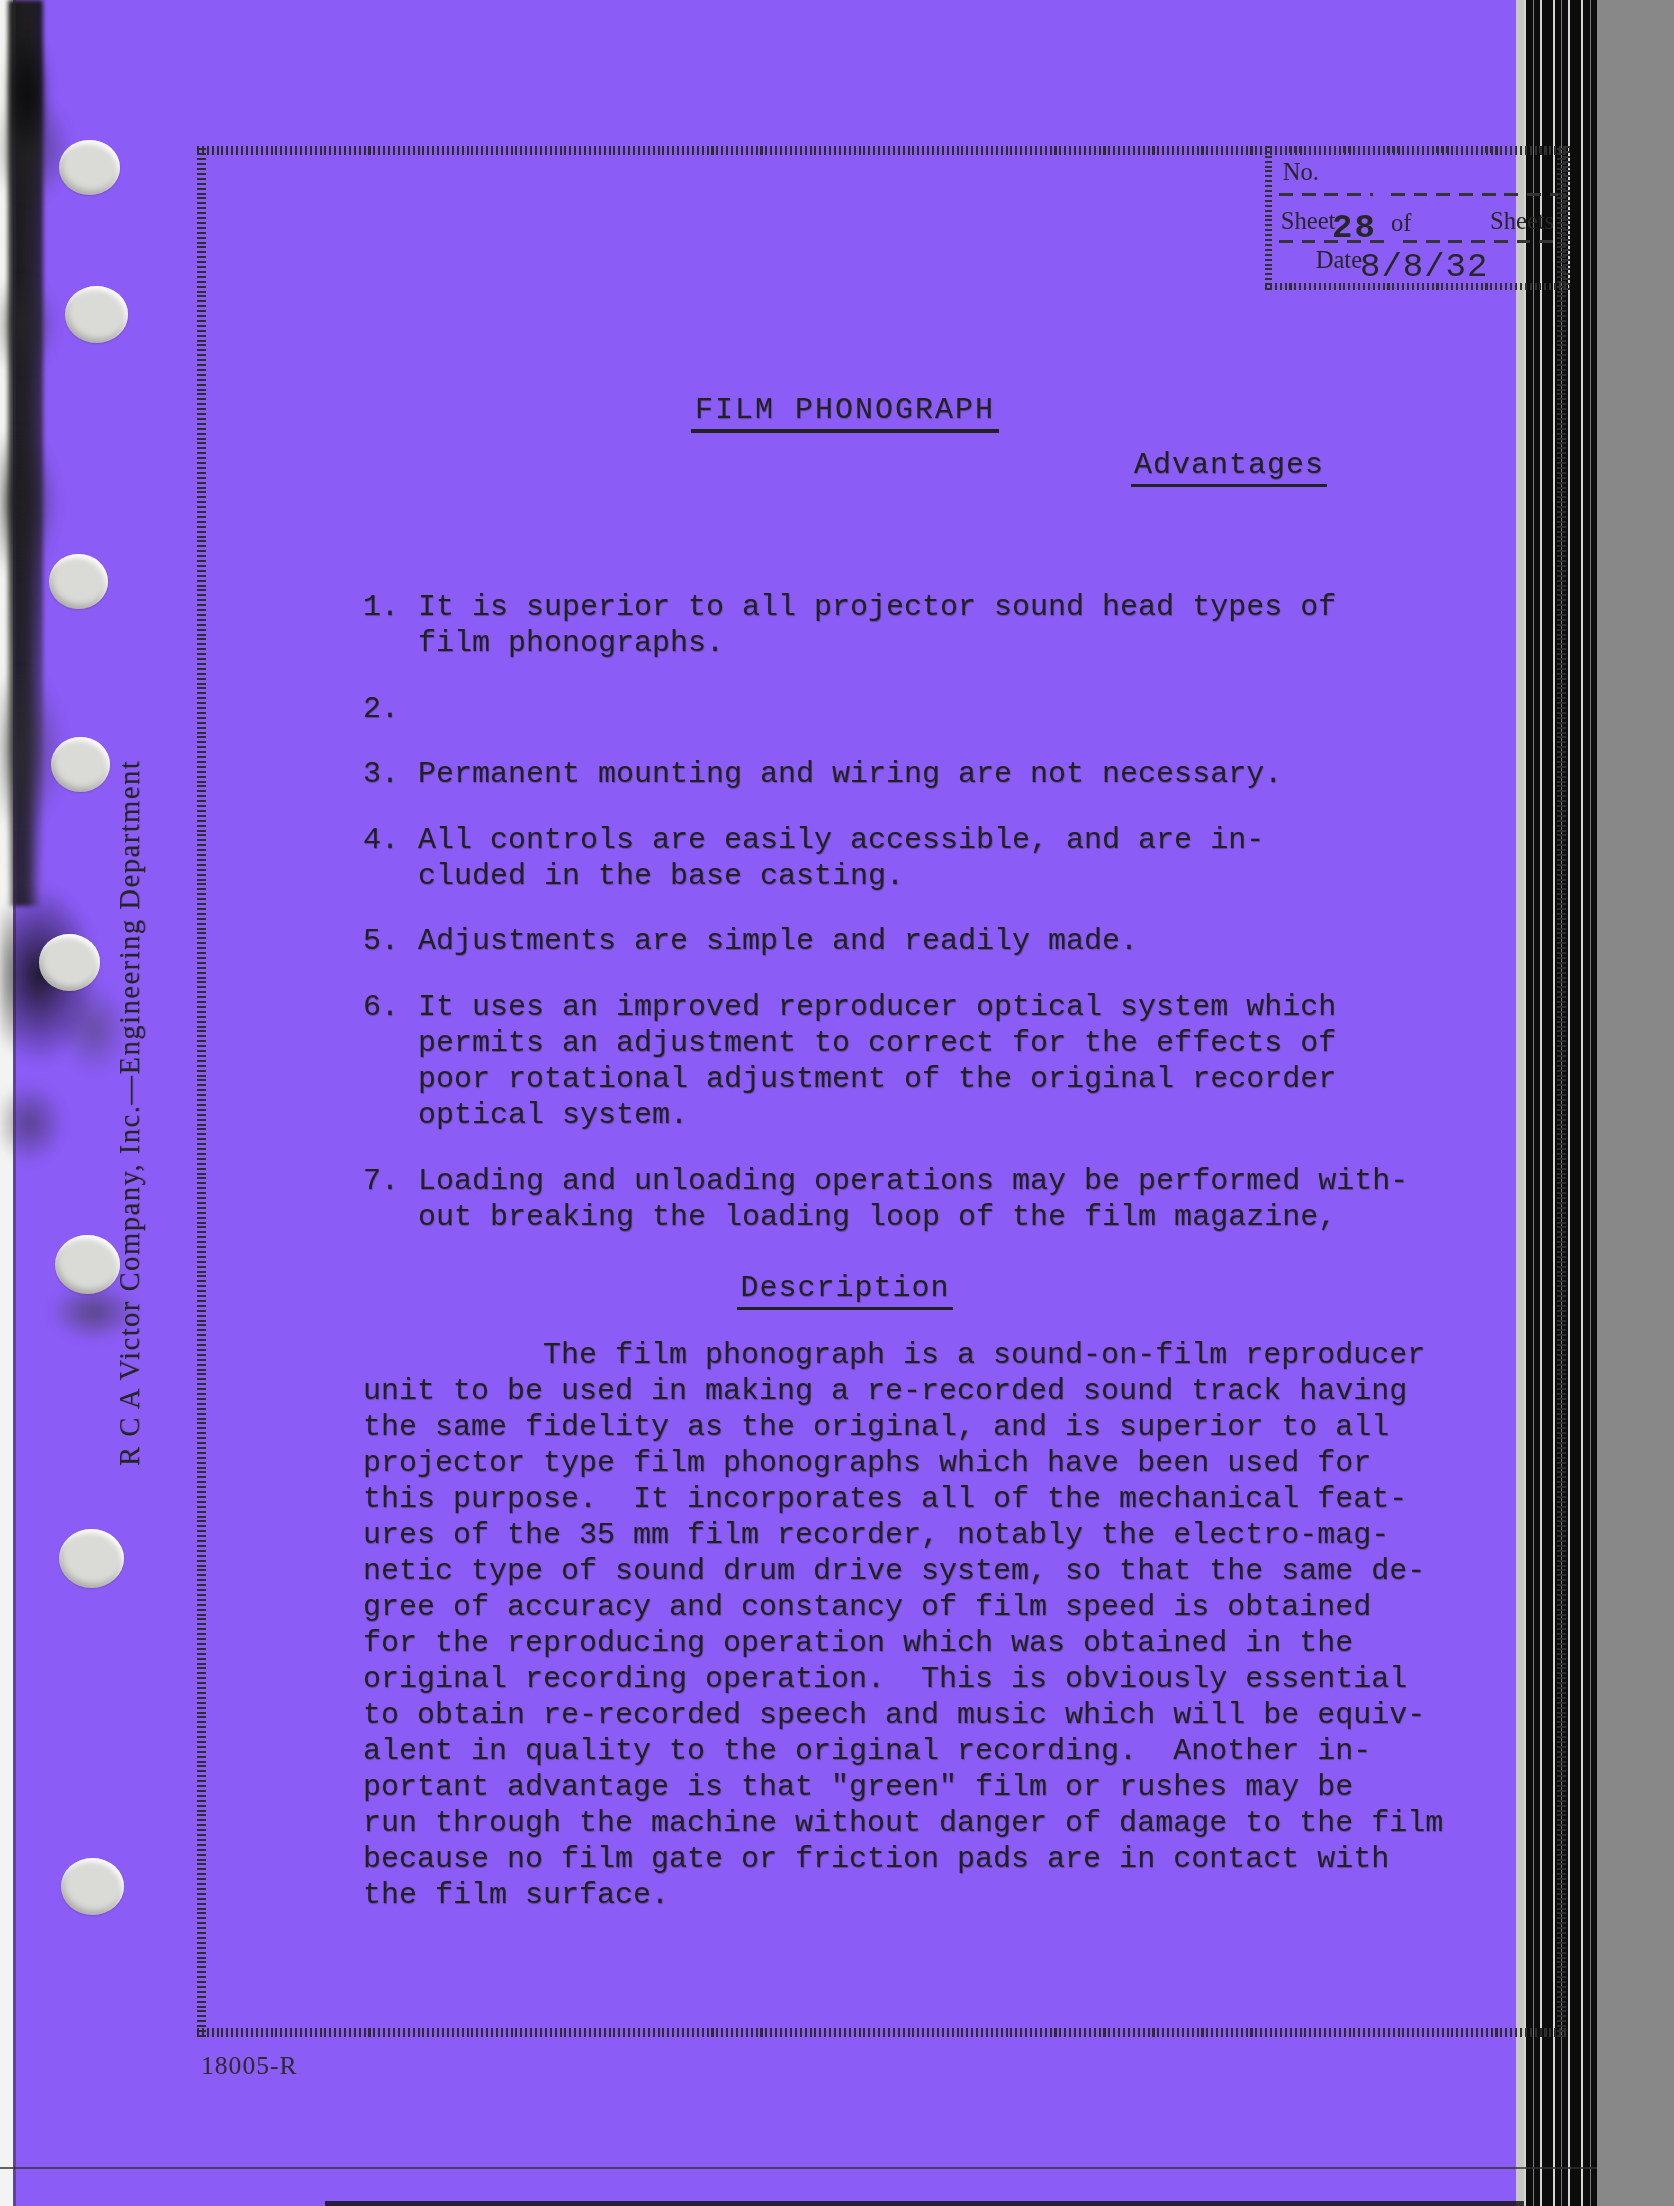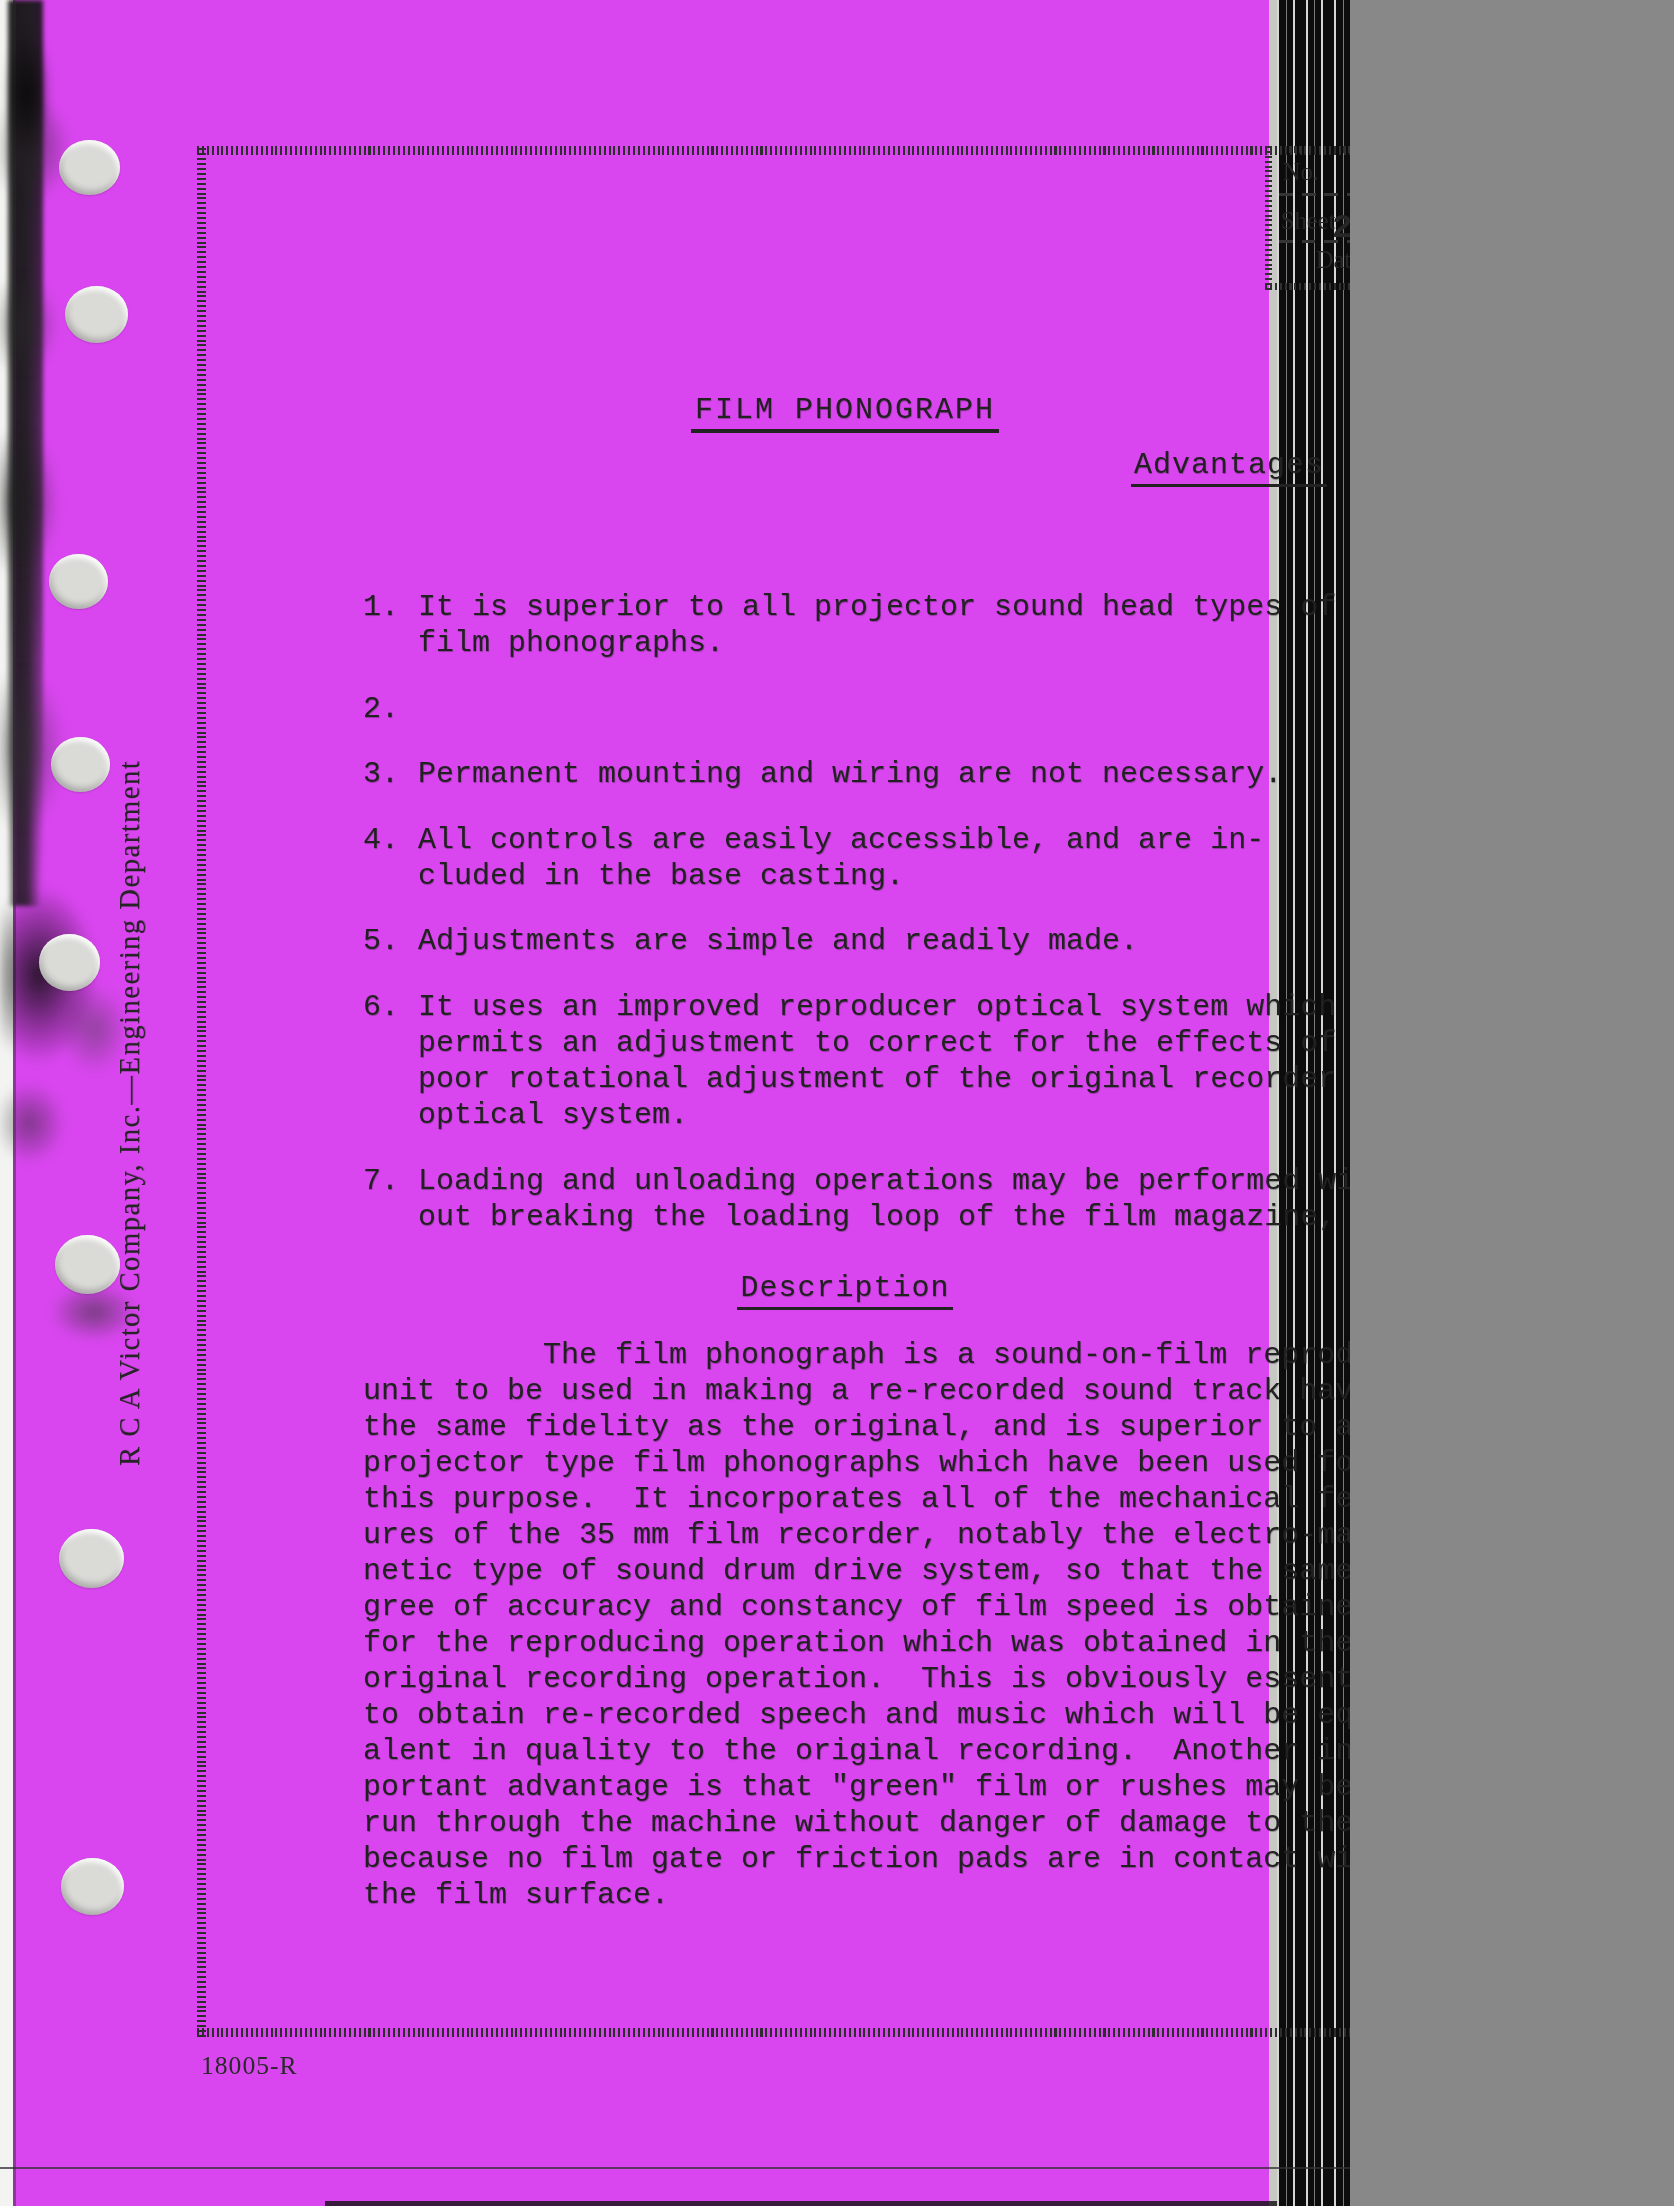--- a/index.html
+++ b/index.html
@@ -1,20 +1,20 @@
 <!DOCTYPE html>
 <html><head>
 <meta charset="utf-8">
 <style>
   html,body{margin:0;padding:0;background:#888;}
   .page{
     position:relative;
-    width:1350px;height:2207px;
+    width:1597px;height:2207px;
     background:radial-gradient(ellipse at 52% 38%, #dadad7 0%, #d4d4d1 55%, #cccc c9 100%);
-    background-color:#d946ef;
+    background-color:#8b5cf6;
     overflow:hidden;
     font-family:"Liberation Mono","DejaVu Sans Mono",monospace;
     color:#212121;
   }
   
   .left-white{position:absolute;left:0;top:0;bottom:0;width:12.8px;background:#f3f3f1;}
   .left-torn{
     position:absolute;left:7.9px;top:0;width:35px;height:906px;
     background:linear-gradient(to right, rgba(25,25,25,0) 0px, rgba(25,25,25,.85) 7.9px, rgba(30,30,30,.8) 19.7px, rgba(30,30,30,0) 33px),
                linear-gradient(to bottom, rgba(20,20,20,.9), rgba(25,25,25,.6) 65%, rgba(25,25,25,0) 100%);

